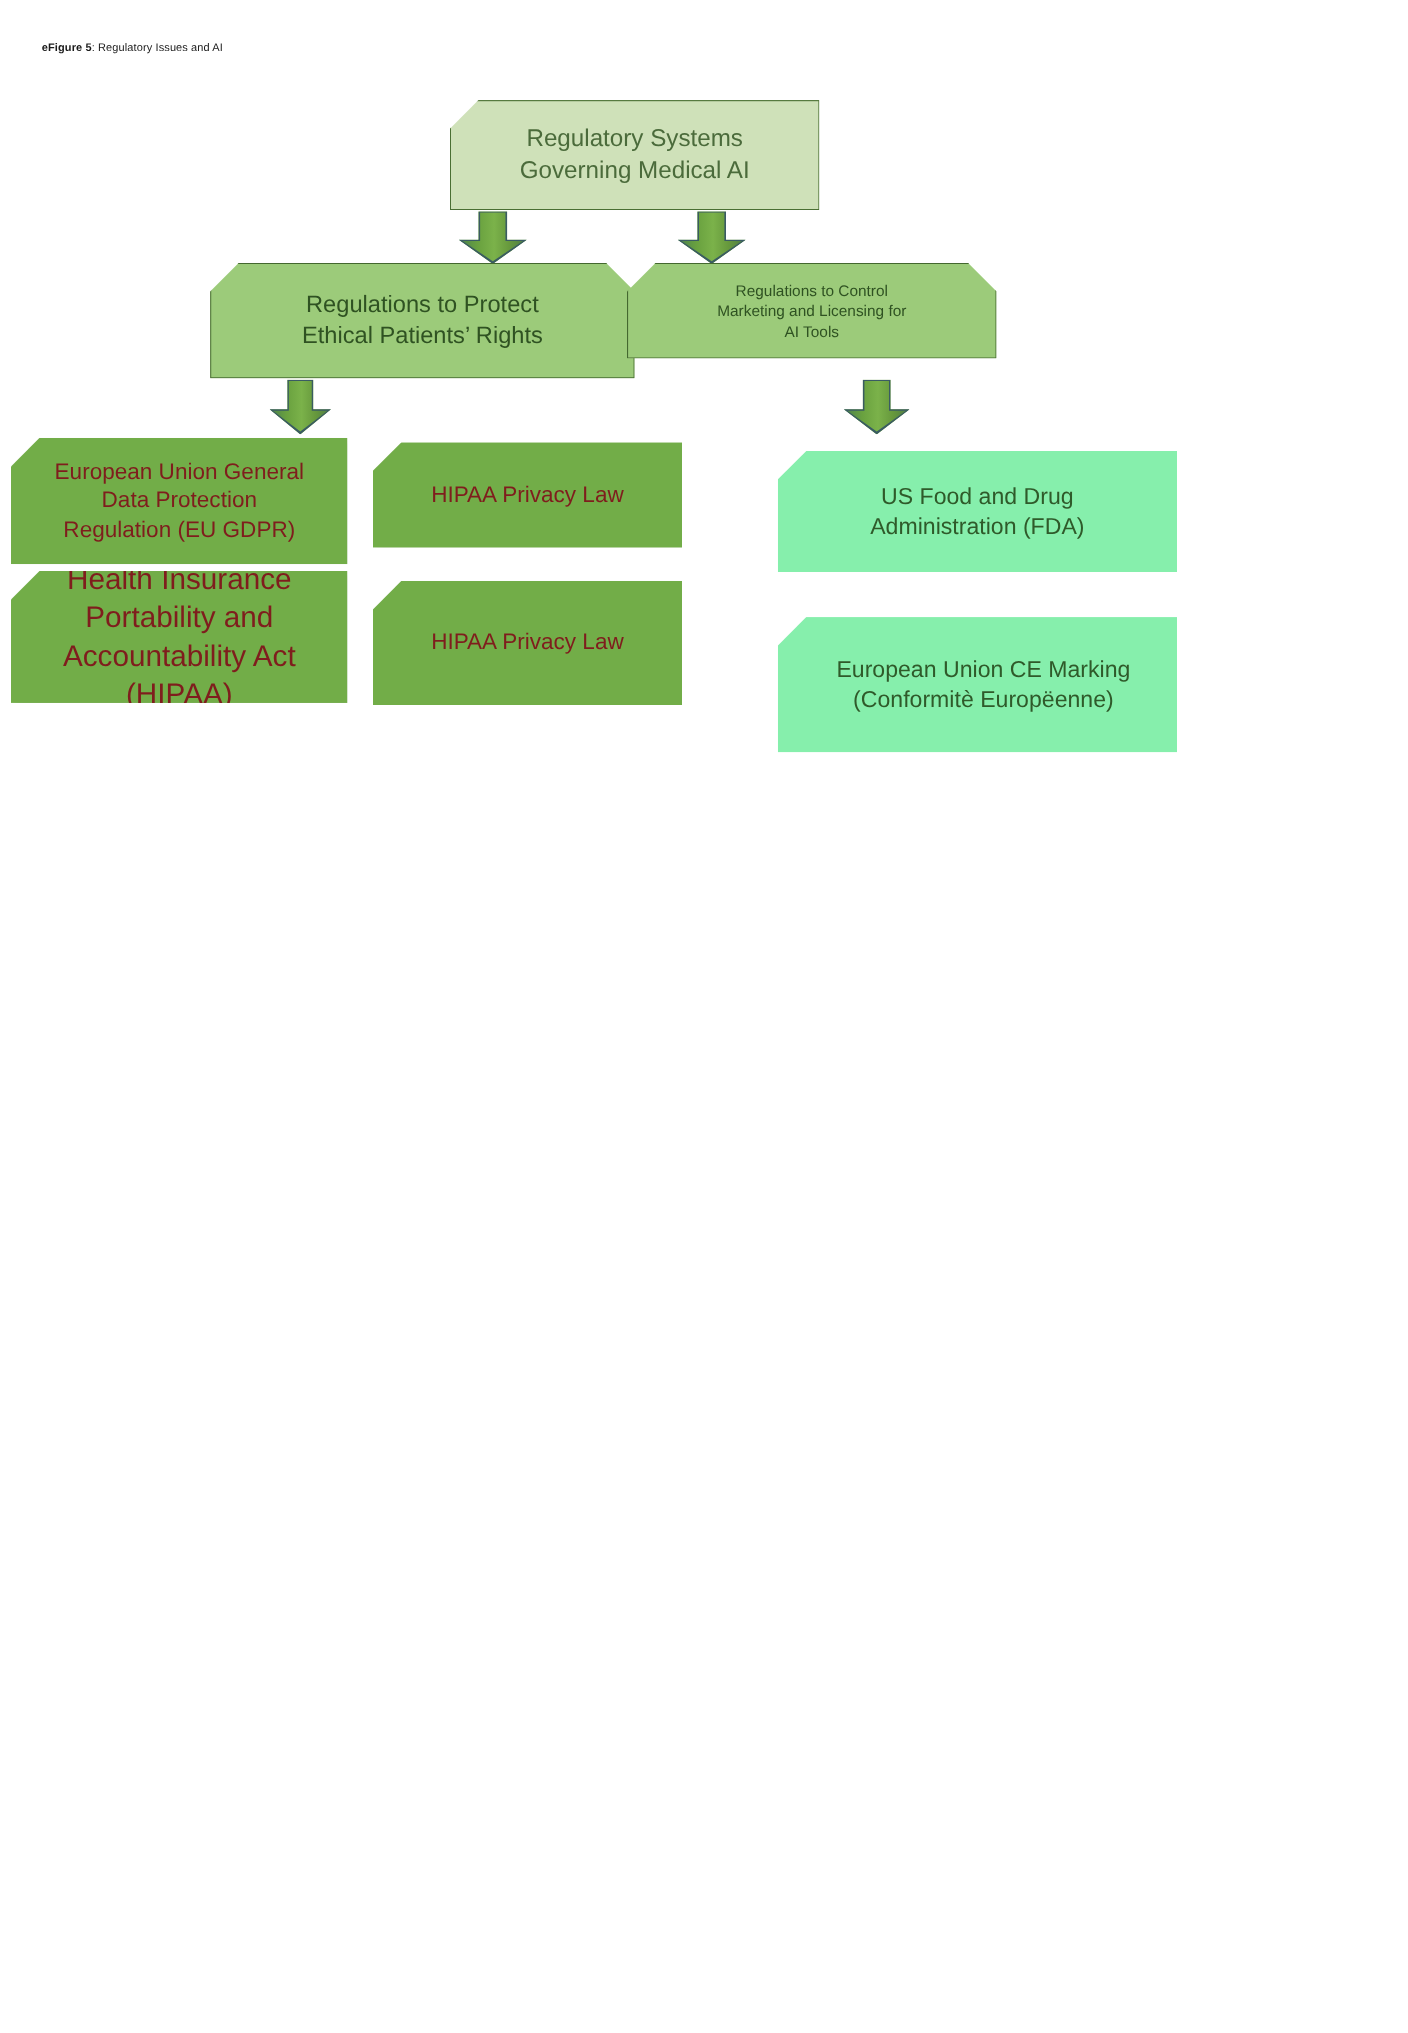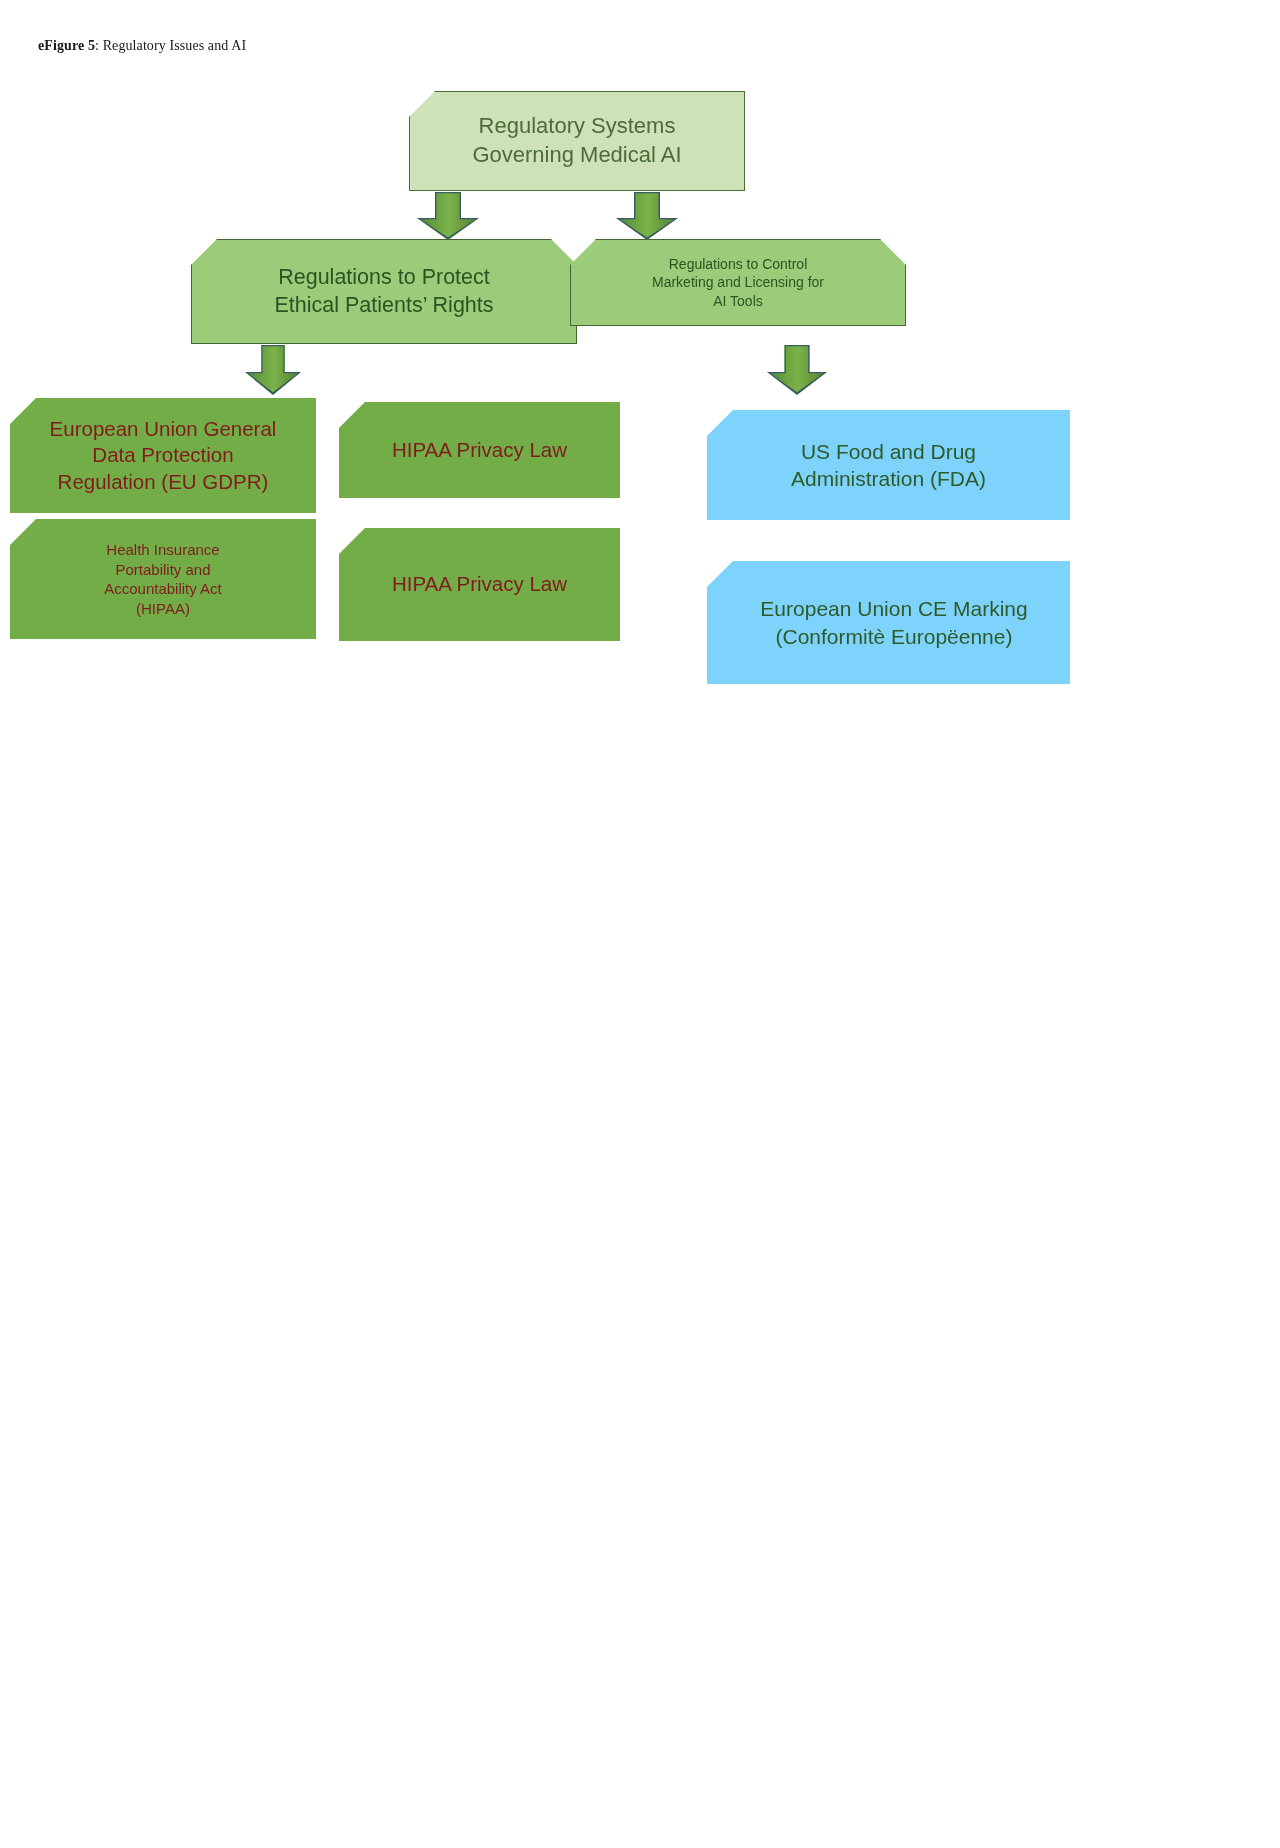--- a/index.html
+++ b/index.html
@@ -13,25 +13,24 @@
     position: relative;
     font-family: "Liberation Sans", sans-serif;
     overflow: hidden;
   }
 
   
   #figure-caption {
     position: absolute;
     left: 38px;
     top: 38px;
-    font-size: 14px;
+    font-size: 10px;
     color: #1a1a1a;
     letter-spacing: 0.1px;
     white-space: nowrap;
-    font-family: Liberation Serif, serif;
   }
   #figure-caption .cap-bold { font-weight: bold; }
 
   
   .node {
     position: absolute;
     box-sizing: border-box;
     display: flex;
     align-items: center;
     justify-content: center;
@@ -67,21 +66,21 @@
   
   .lvl3-dark {
     background: #72ad48;
     clip-path: polygon(26px 0, 100% 0, 100% 100%, 0 100%, 0 26px);
     color: #7f1d1d;
     filter: drop-shadow(4px 4px 3px rgba(90,100,80,0.42));
   }
 
   
   .lvl3-light {
-    background: #7dd3fc;
+    background: #86efac;
     clip-path: polygon(26px 0, 100% 0, 100% 100%, 0 100%, 0 26px);
     color: #2f5a2a;
   }
 
   
   .arrow {
     position: absolute;
     background: linear-gradient(90deg,
         #4a7f4f 0%,
         #69a13f 28%,
@@ -133,21 +132,21 @@
 <div class="arrow" style="left:245px; top:345px; width:56px; height:50px;"></div>
 
 <div class="arrow" style="left:767px; top:345px; width:60px; height:50px;"></div>
 
 <div class="node lvl3-dark" style="left:10px; top:398px; width:306px; height:115px; font-size:20.5px;">
   <span class="node-label">European Union General
 Data Protection
 Regulation (EU GDPR)</span>
 </div>
 
-<div class="node lvl3-dark" style="left:10px; top:519px; width:306px; height:120px; font-size:15px;">
+<div class="node lvl3-dark" style="left:10px; top:519px; width:306px; height:120px; font-size:27px;">
   <span class="node-label">Health Insurance
 Portability and
 Accountability Act
 (HIPAA)</span>
 </div>
 
 <div class="node lvl3-dark" style="left:339px; top:402px; width:281px; height:96px; font-size:20.5px;">
   <span class="node-label">HIPAA Privacy Law</span>
 </div>
 

